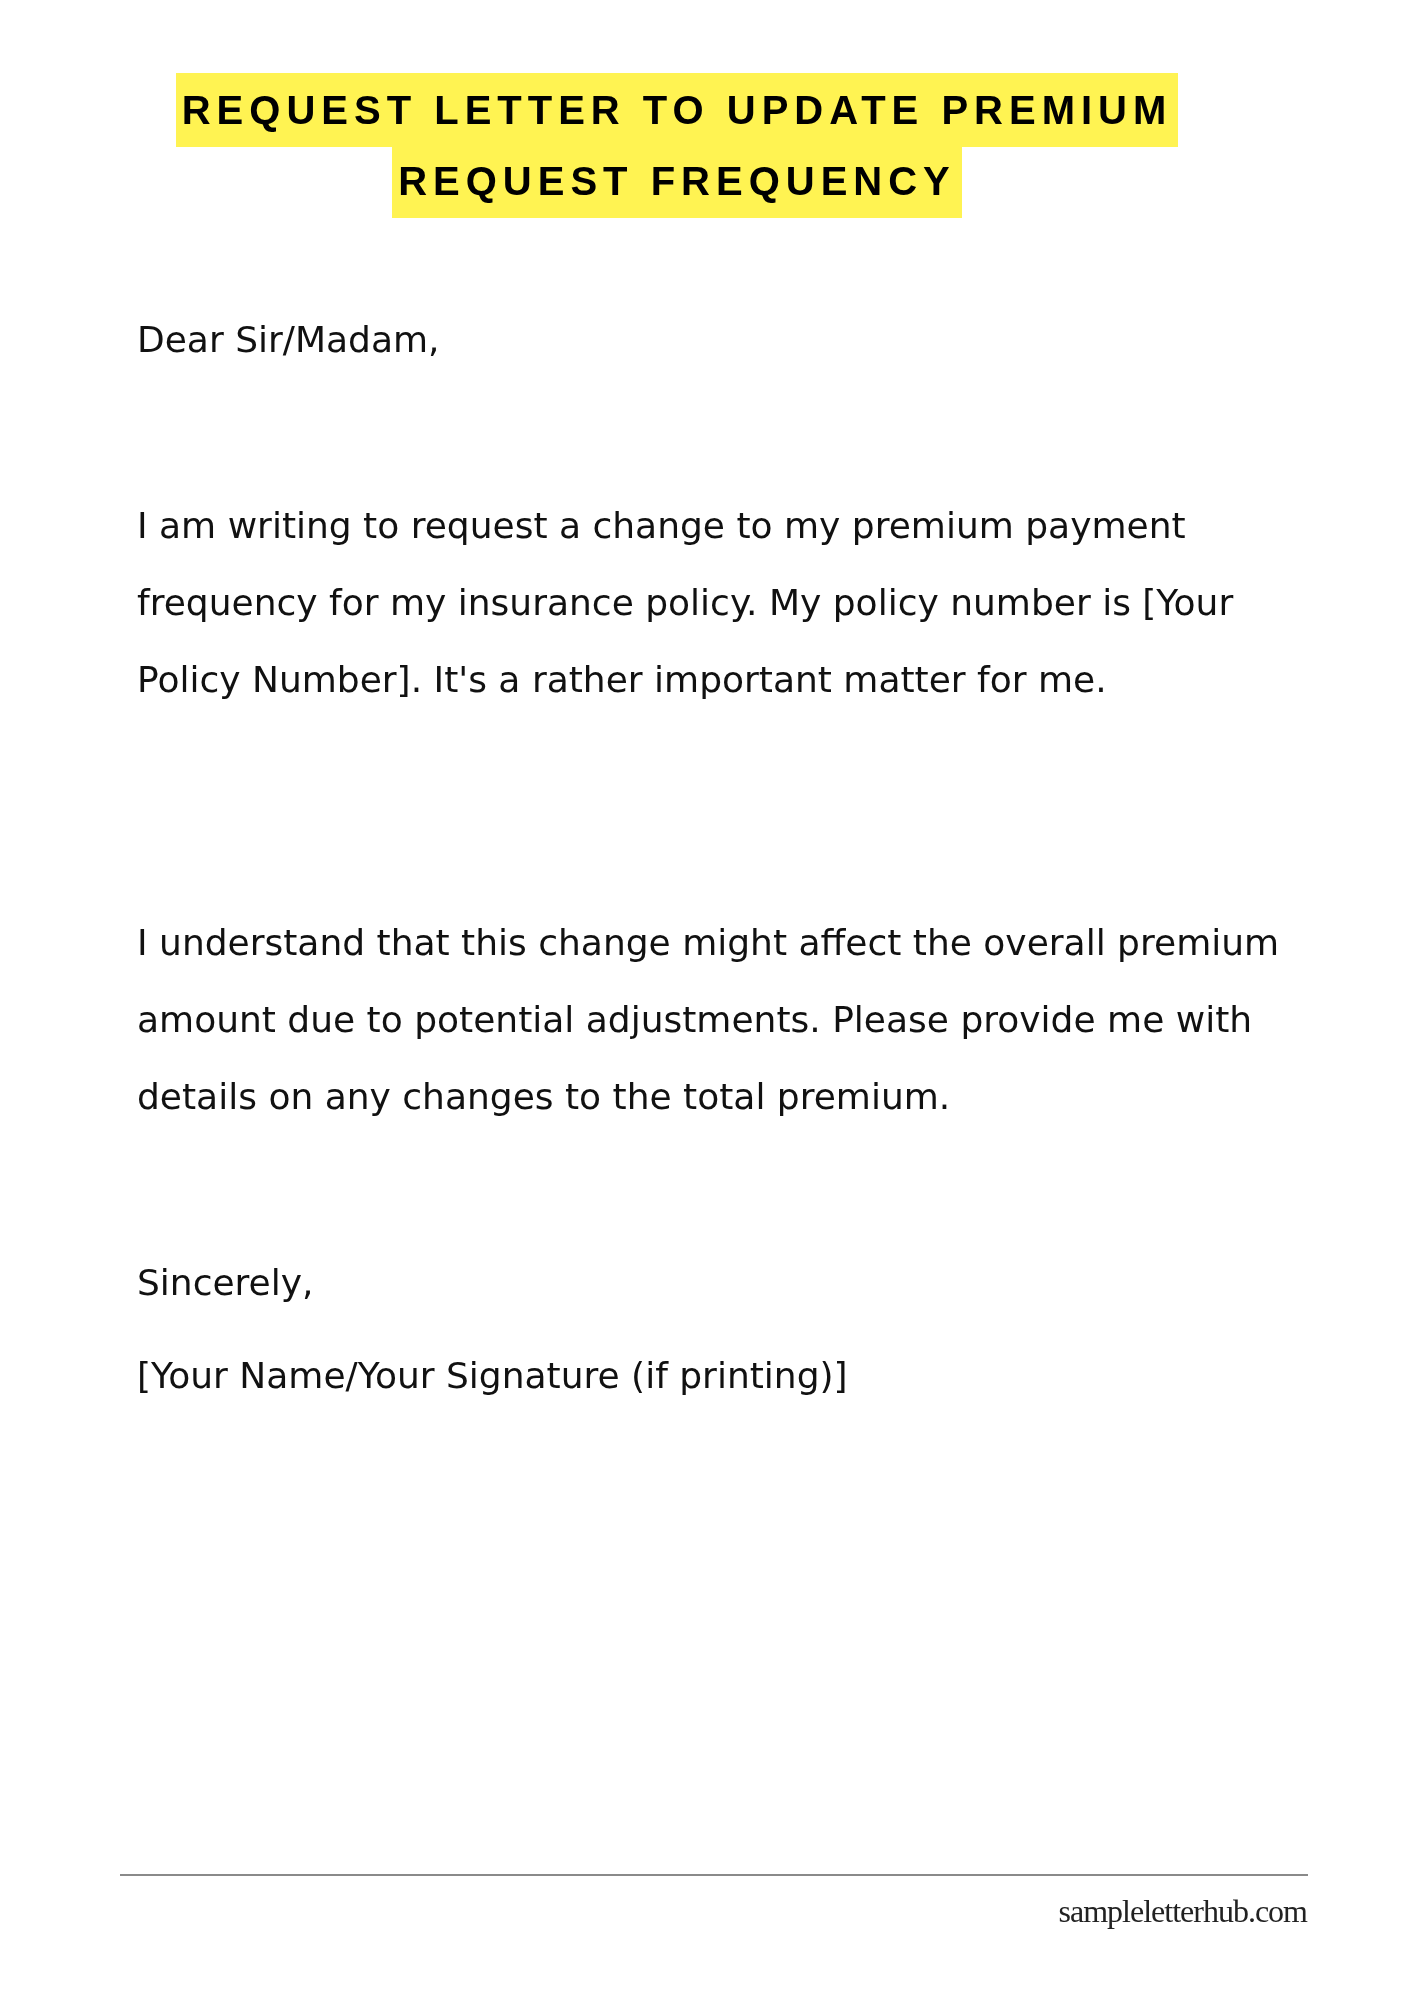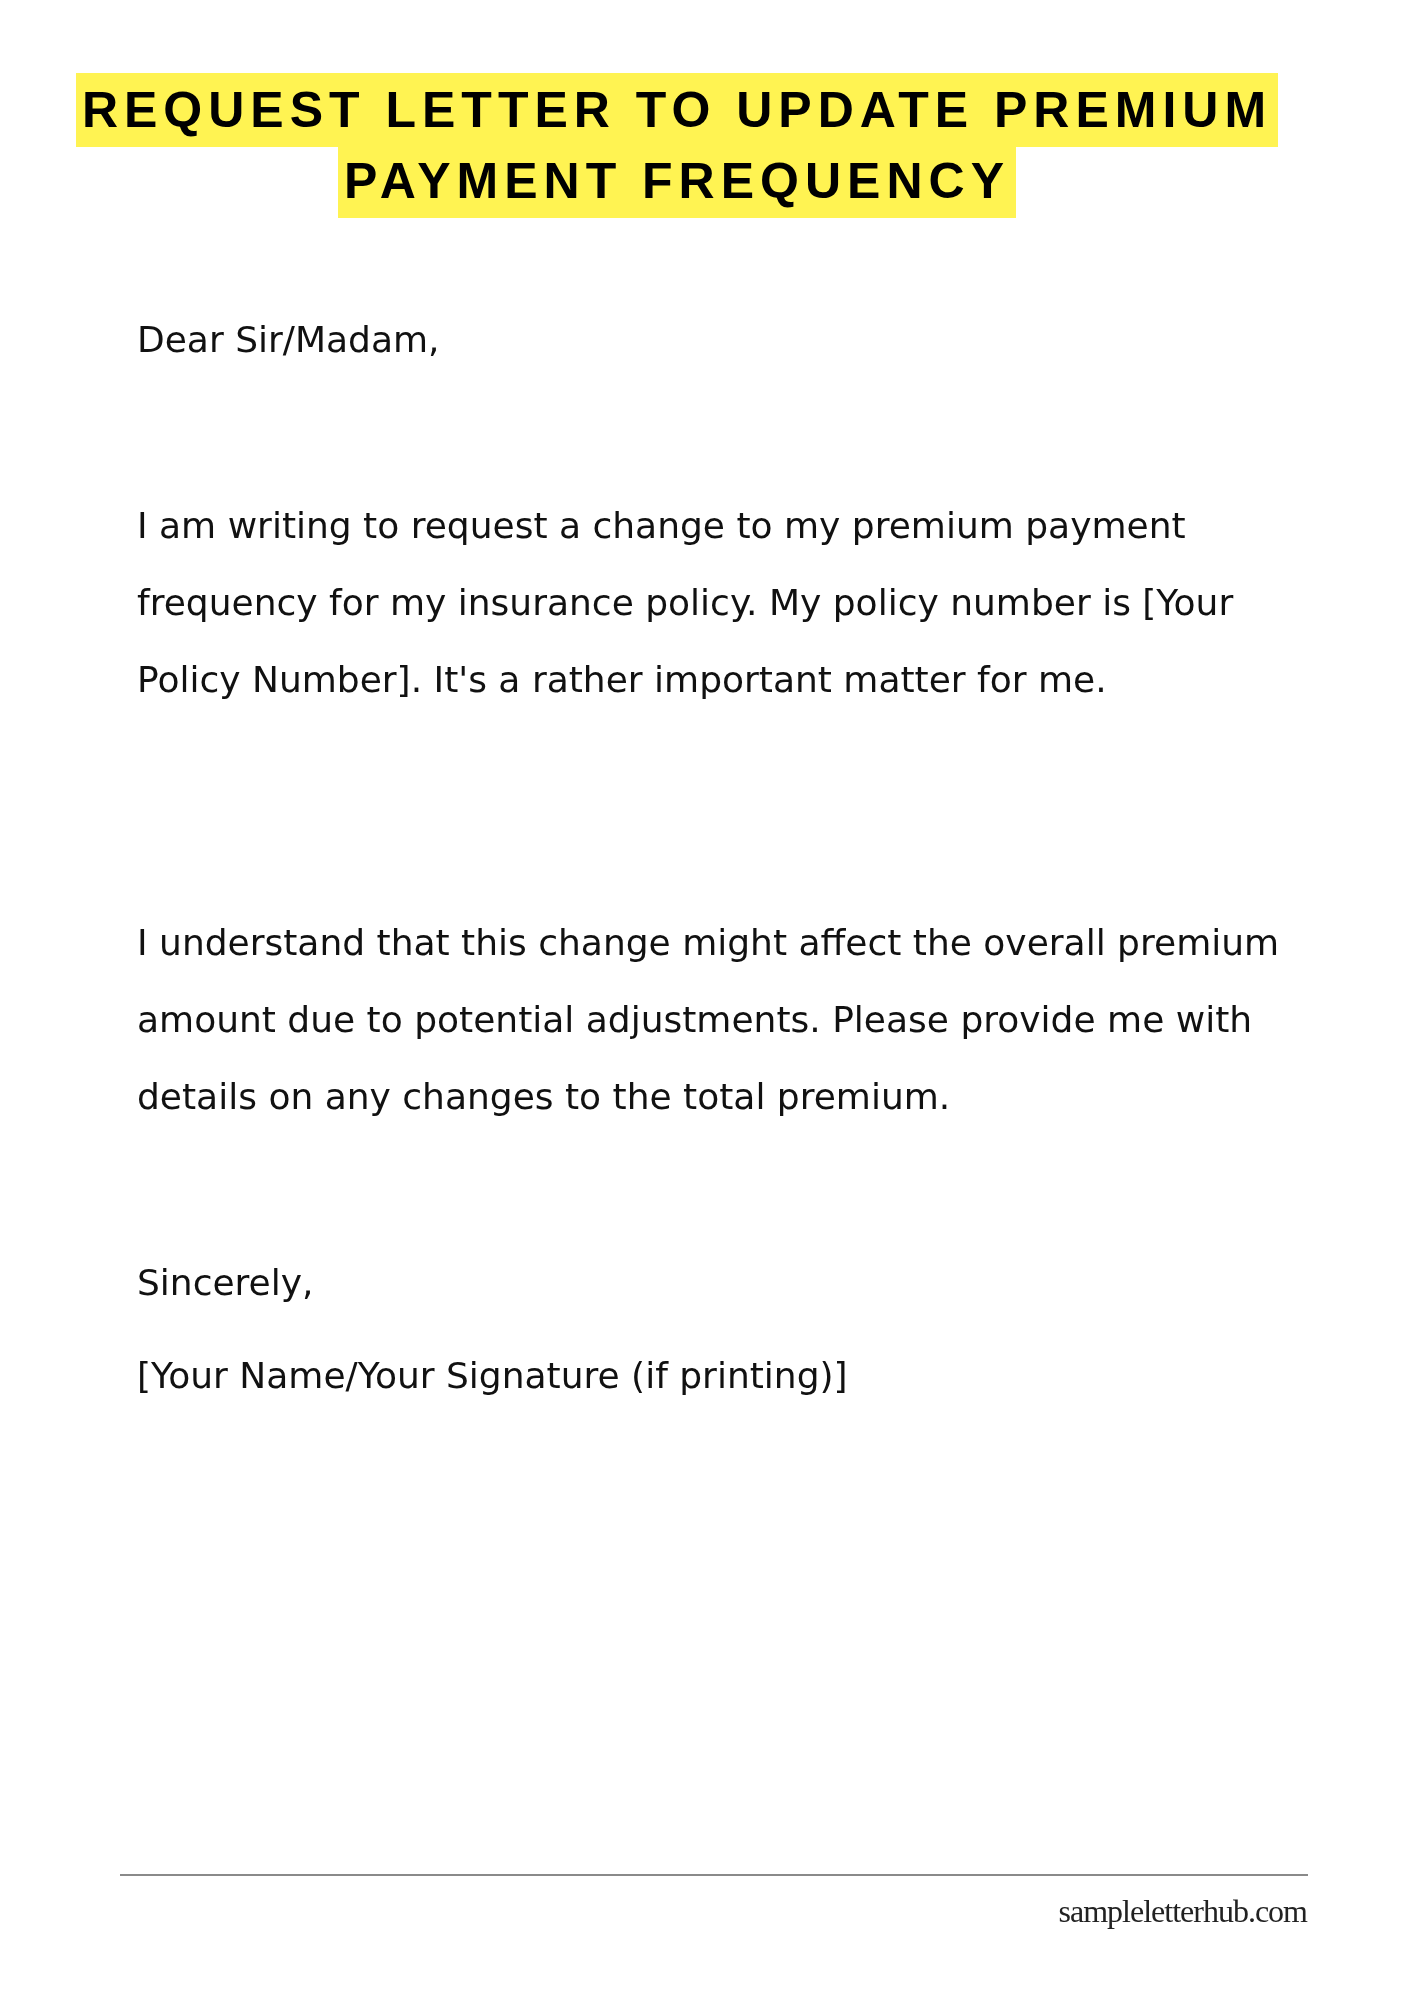--- a/index.html
+++ b/index.html
@@ -1,20 +1,20 @@
 <!DOCTYPE html>
 <html><head>
   <meta charset="utf-8">
   <style>
     html, body { margin: 0; padding: 0; background: #ffffff; }
     body { width: 1414px; height: 2000px; position: relative; overflow: hidden; color: #111111; }
     .title-line {
       display: inline-block; background: #FFF352;
       font-family: "Liberation Sans", sans-serif; font-weight: 700;
-      font-size: 50px; letter-spacing: 6px; color: #000;
+      font-size: 40px; letter-spacing: 6px; color: #000;
       line-height: 74px; padding: 0 6px; white-space: nowrap;
     }
     .t1 { position: absolute; left: 5px; top: 73px; width: 1344px; height: 72px; text-align: center; }
     .t2 { position: absolute; left: 292px; top: 144px; width: 770px; height: 76px; text-align: center; }
     .body-text {
       position: absolute; left: 121px; top: 285px; width: 1240px;
       font-family: "DejaVu Sans", sans-serif; font-size: 36px; line-height: 77px;
       color: #111;
     }
     .body-text p { margin: 16px; }
@@ -26,21 +26,21 @@
       letter-spacing: -1px;
     }
   </style>
 </head>
 <body>
 
 <div class="t1">
   <span class="title-line">REQUEST LETTER TO UPDATE PREMIUM</span>
 </div>
 <div class="t2">
-  <span class="title-line">PAYMENT FREQUENCY</span>
+  <span class="title-line">REQUEST FREQUENCY</span>
 </div>
 
 <div class="body-text">
   <p>Dear Sir/Madam,</p>
   <div class="gap"></div>
   <p>I am writing to request a change to my premium payment frequency for my insurance policy. My policy number is [Your Policy Number]. It's a rather important matter for me.</p>
   <div class="gap"></div>
   <div class="gap"></div>
   <p>I understand that this change might affect the overall premium amount due to potential adjustments. Please provide me with details on any changes to the total premium.</p>
   <div class="gap"></div>

